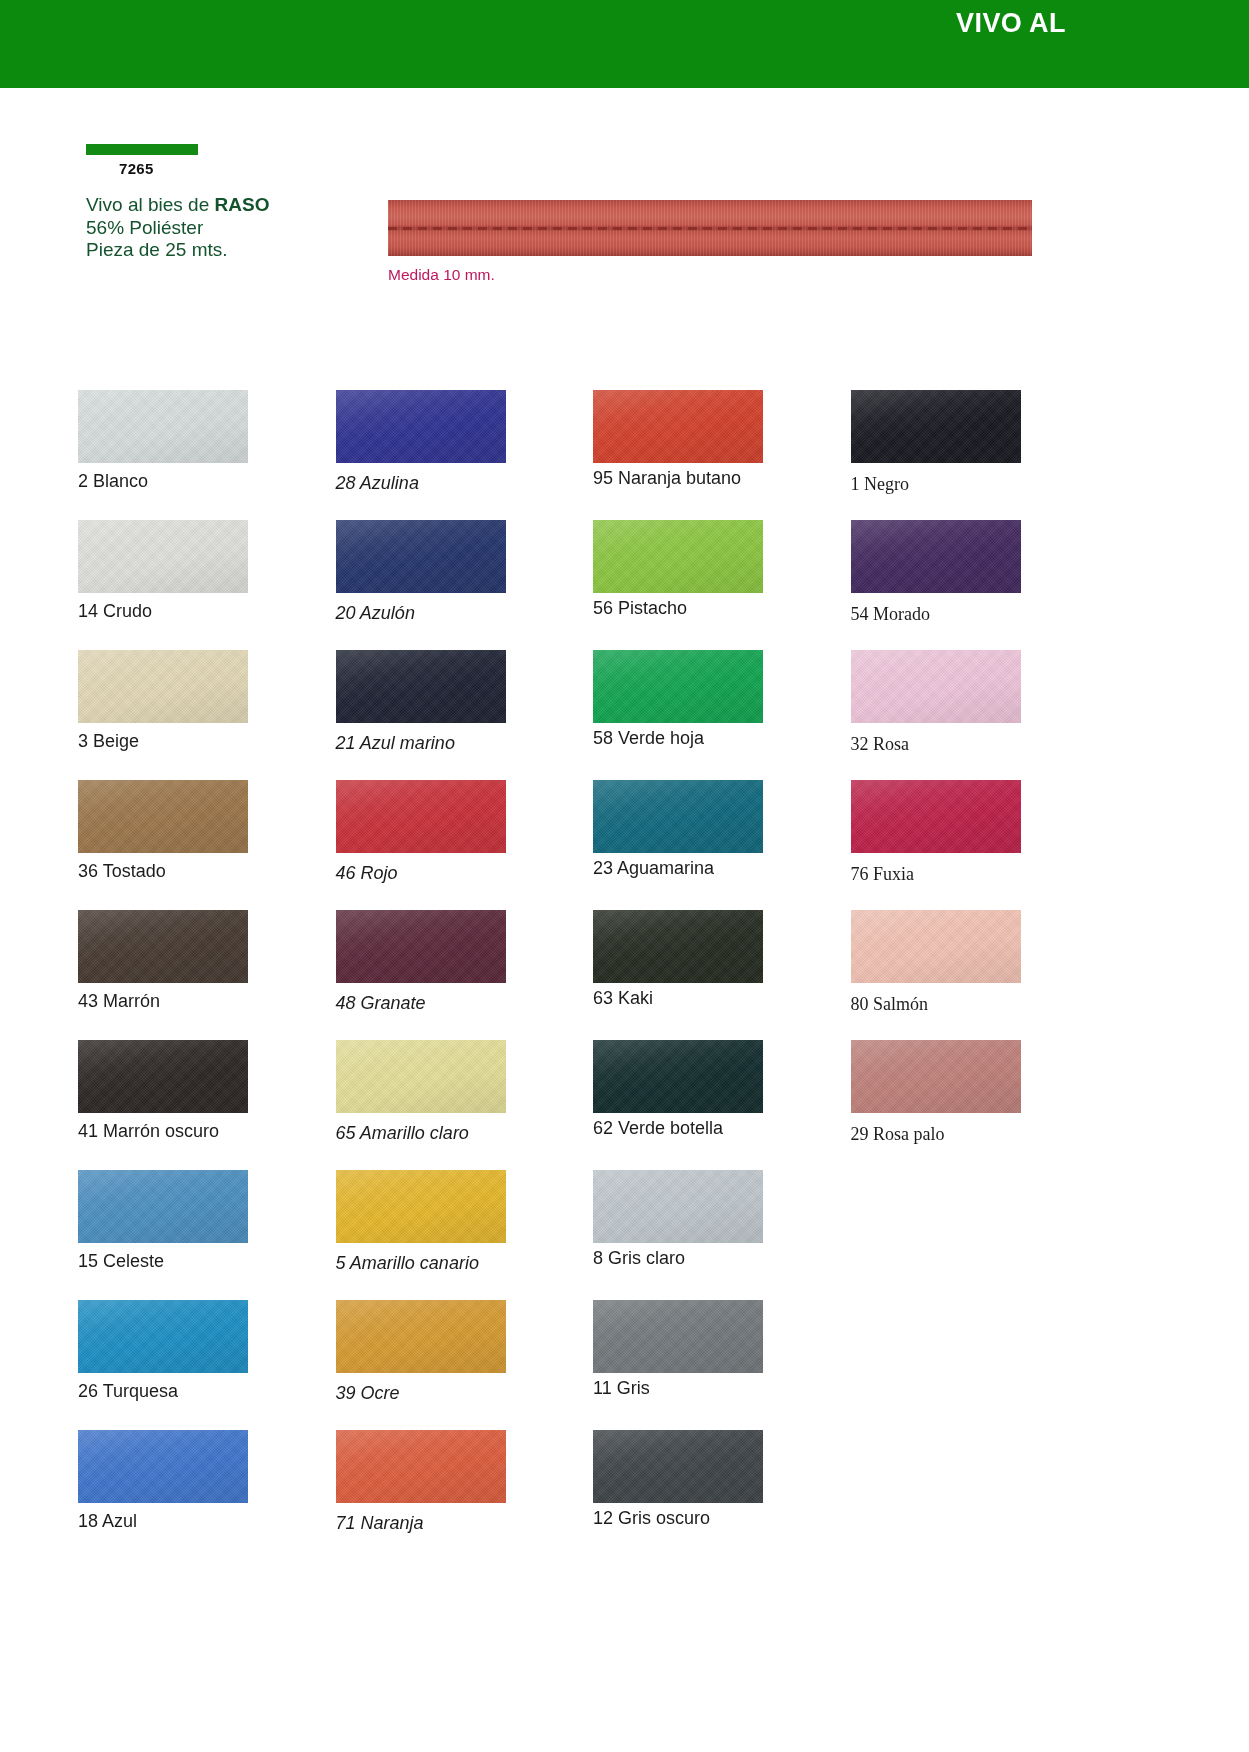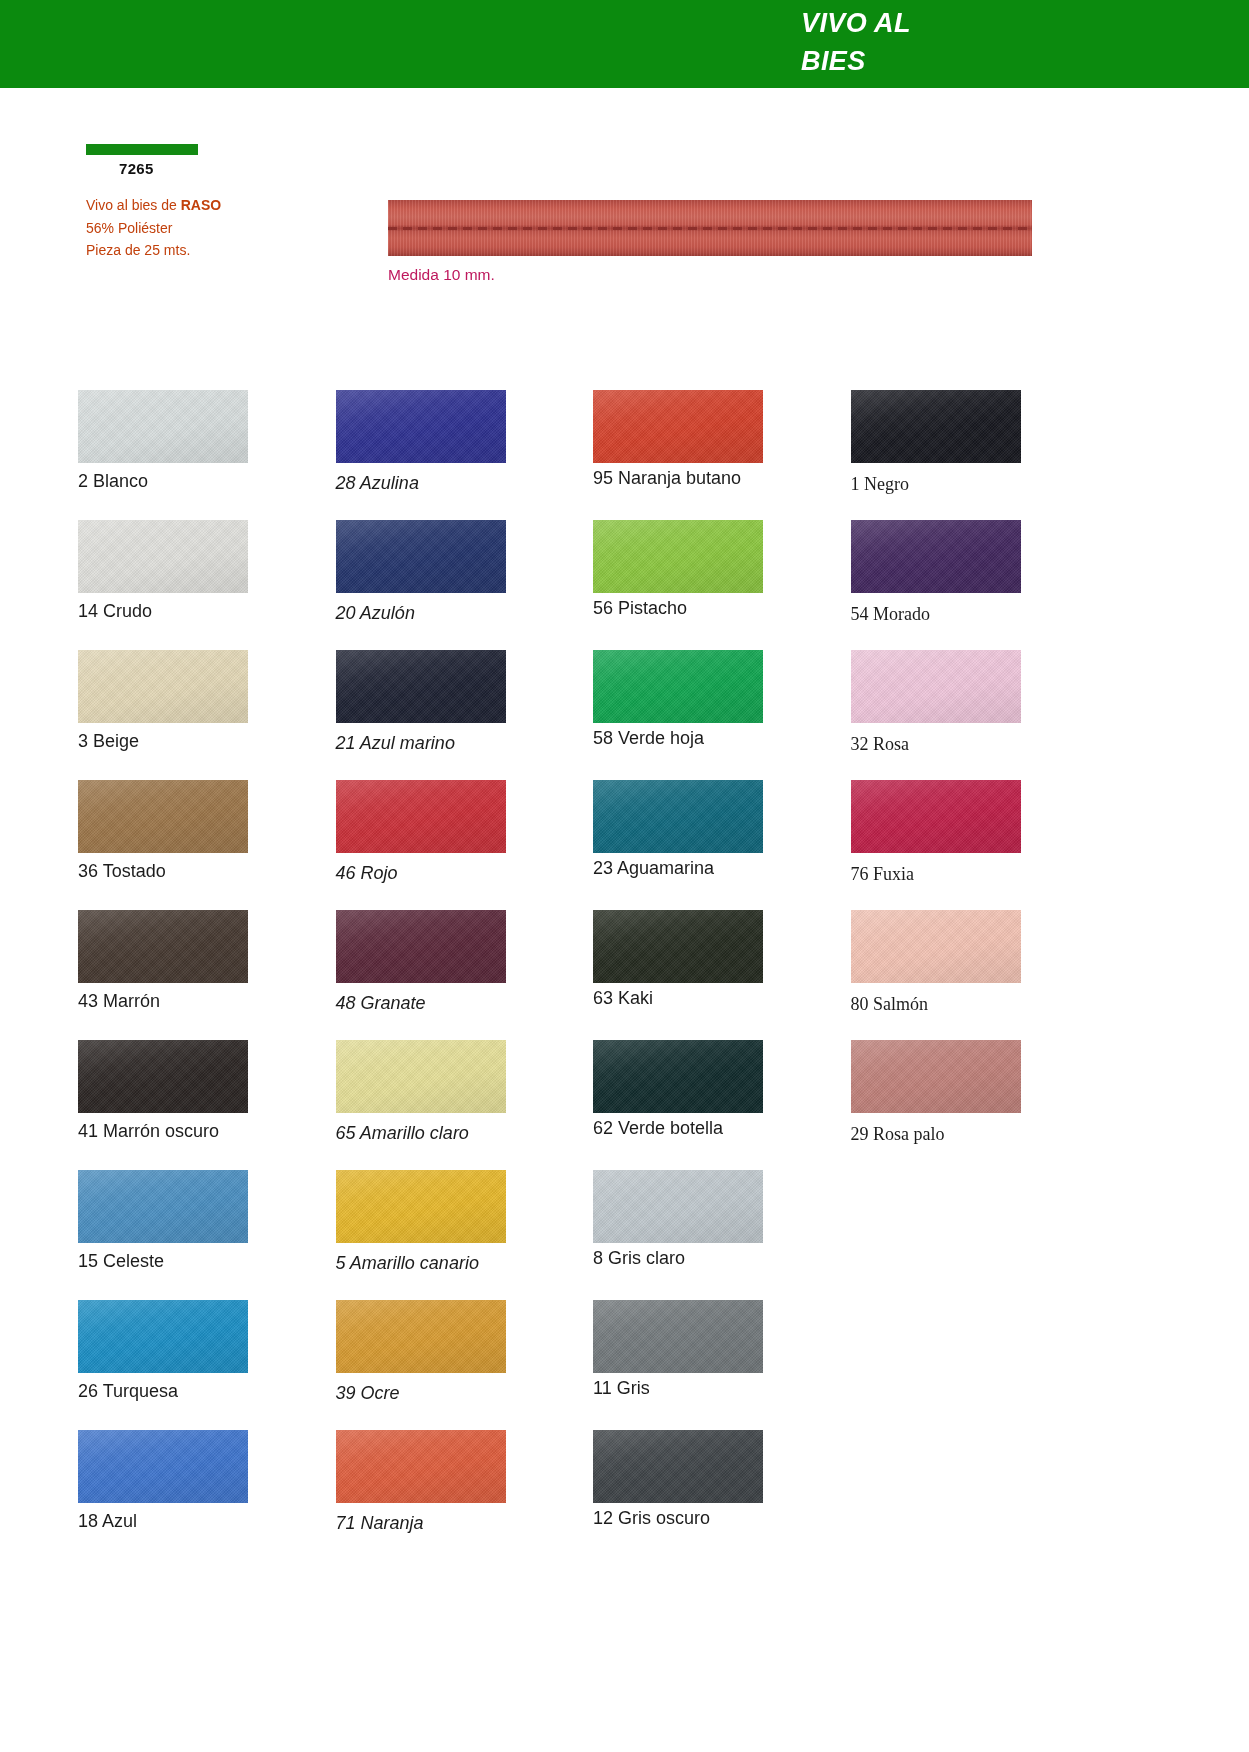--- a/index.html
+++ b/index.html
@@ -21,27 +21,26 @@
     left: 0; top: 0;
     width: 1249px;
     height: 88px;
     background: #0b8a0e;
   }
   .header-title {
     position: absolute;
     right: 28px;
     top: 4px;
     width: 420px;
-    text-align: left;
+    text-align: center;
     color: #ffffff;
     font-weight: bold;
     font-size: 27px;
     line-height: 38px;
     letter-spacing: 0.4px;
-    font-style: italic;
   }
   .header-title span { display: block; }
 
   
   .info-block {
     position: absolute;
     left: 86px;
     top: 144px;
     width: 280px;
   }
@@ -53,23 +52,23 @@
   }
   .ref-code {
     font-size: 15px;
     font-weight: bold;
     color: #111111;
     padding-left: 33px;
     margin-bottom: 17px;
     letter-spacing: 0.3px;
   }
   .desc-line {
-    font-size: 14px;
+    font-size: 19px;
     line-height: 22.5px;
-    color: #c2410c;
+    color: #14532d;
     white-space: nowrap;
   }
   .desc-line b { font-weight: bold; }
 
   
   .sample-wrap {
     position: absolute;
     left: 388px;
     top: 200px;
     width: 644px;
@@ -184,21 +183,20 @@
   .cell.c1 .swatch-label { margin-top: 11px; font-style: italic; }
   .cell.c2 .swatch-label { margin-top: 6px; }
   .cell.c3 .swatch-label { margin-top: 12px; font-family: Liberation Serif, serif; }
 </style>
 </head>
 <body>
 
 <div class="header-band" style="background: rgb(11, 138, 14);">
   <div class="header-title">
     <span>VIVO AL</span>
-    <span>BIES</span>
   </div>
 </div>
 
 <div class="info-block">
   <div class="ref-bar" style="background: rgb(19, 138, 19);"></div>
   <div class="ref-code">7265</div>
   <div class="desc-line"><span>Vivo al bies de </span><b>RASO</b></div>
   <div class="desc-line">56% Poliéster</div>
   <div class="desc-line">Pieza de 25 mts.</div>
 </div>

